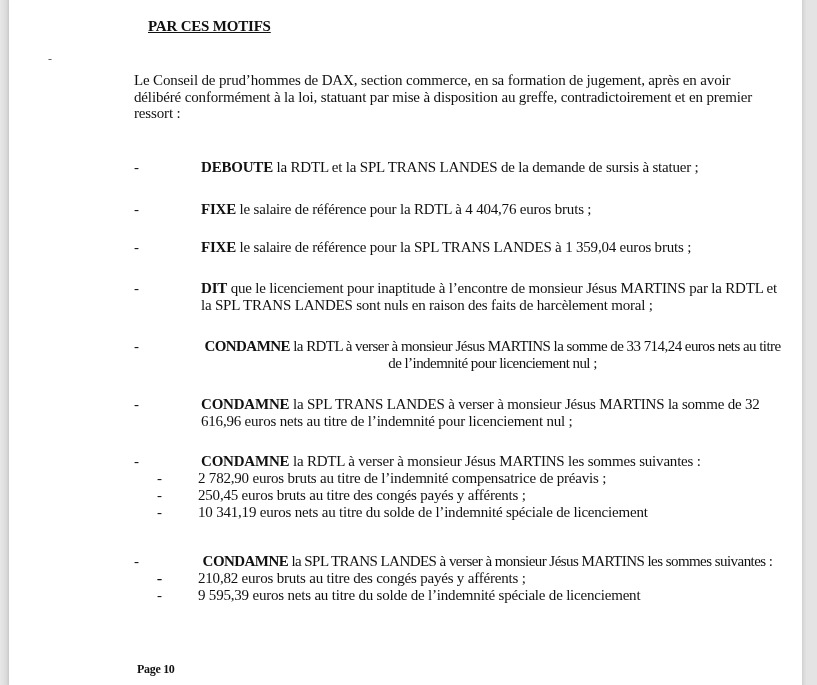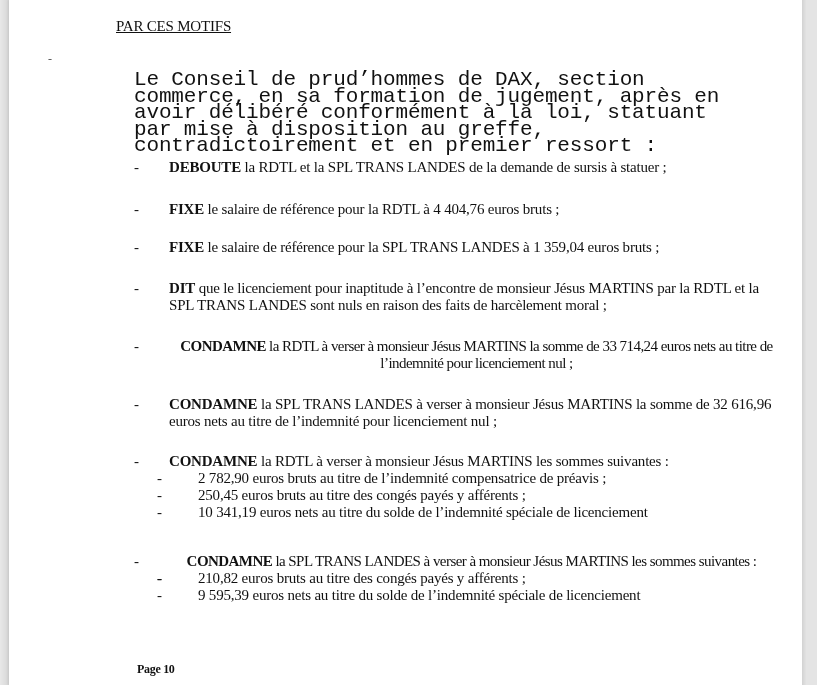--- a/index.html
+++ b/index.html
@@ -14,29 +14,29 @@
       position: absolute; left: 9px; top: 0; width: 793px; height: 685px;
       background: #ffffff;
       box-shadow: -1px 0 2px #c8c8c8, 1px 0 2px #c8c8c8;
     }
     .gutter-left { position:absolute; left:0; top:0; width:9px; height:685px;
       background: linear-gradient(to right,#e8e8e8,#d6d6d6); }
     .gutter-right { position:absolute; right:0; top:0; width:15px; height:685px;
       background: linear-gradient(to right,#d2d2d2,#e4e4e4 30%,#e4e4e4); }
     .abs { position: absolute; white-space: nowrap; }
     .title {
-      left: 107px; top: 18px; font-size: 15px; font-weight: normal;
+      left: 139px; top: 18px; font-size: 15px; font-weight: bold;
       text-decoration: underline; letter-spacing: -0.2px;
     }
     .stray { left: 39px; top: 52px; font-size: 12px; color:#555; }
-    .para { left: 125px; top: 72px; width: 620px; font-size: 21px; line-height: 16.5px;
-      white-space: normal; letter-spacing: -0.15px; font-family: Liberation Mono, monospace; }
+    .para { left: 125px; top: 72px; width: 620px; font-size: 15px; line-height: 16.5px;
+      white-space: normal; letter-spacing: -0.15px; }
     .item { left: 125px; width: 650px; font-size: 15px; line-height: 17px; white-space: normal; }
     .item .dash { position: absolute; left: 0; top: 0; width: 40px; }
-    .item .body { margin-left: 35px; letter-spacing: -0.2px; }
+    .item .body { margin-left: 67px; letter-spacing: -0.2px; }
     .item .body.tight { letter-spacing: -0.55px; text-align: center; }
     .item b { font-weight: bold; }
     .sub { position: relative; margin-left: 23px; }
     .sub .sdash { position: absolute; left: 0; top: 0; }
     .sub .stext { margin-left: 41px; letter-spacing: -0.2px; }
     .pageno { left: 128px; top: 662px; font-size: 12px; font-weight: bold; letter-spacing:-0.3px; }
   </style>
 </head>
 <body>
 

